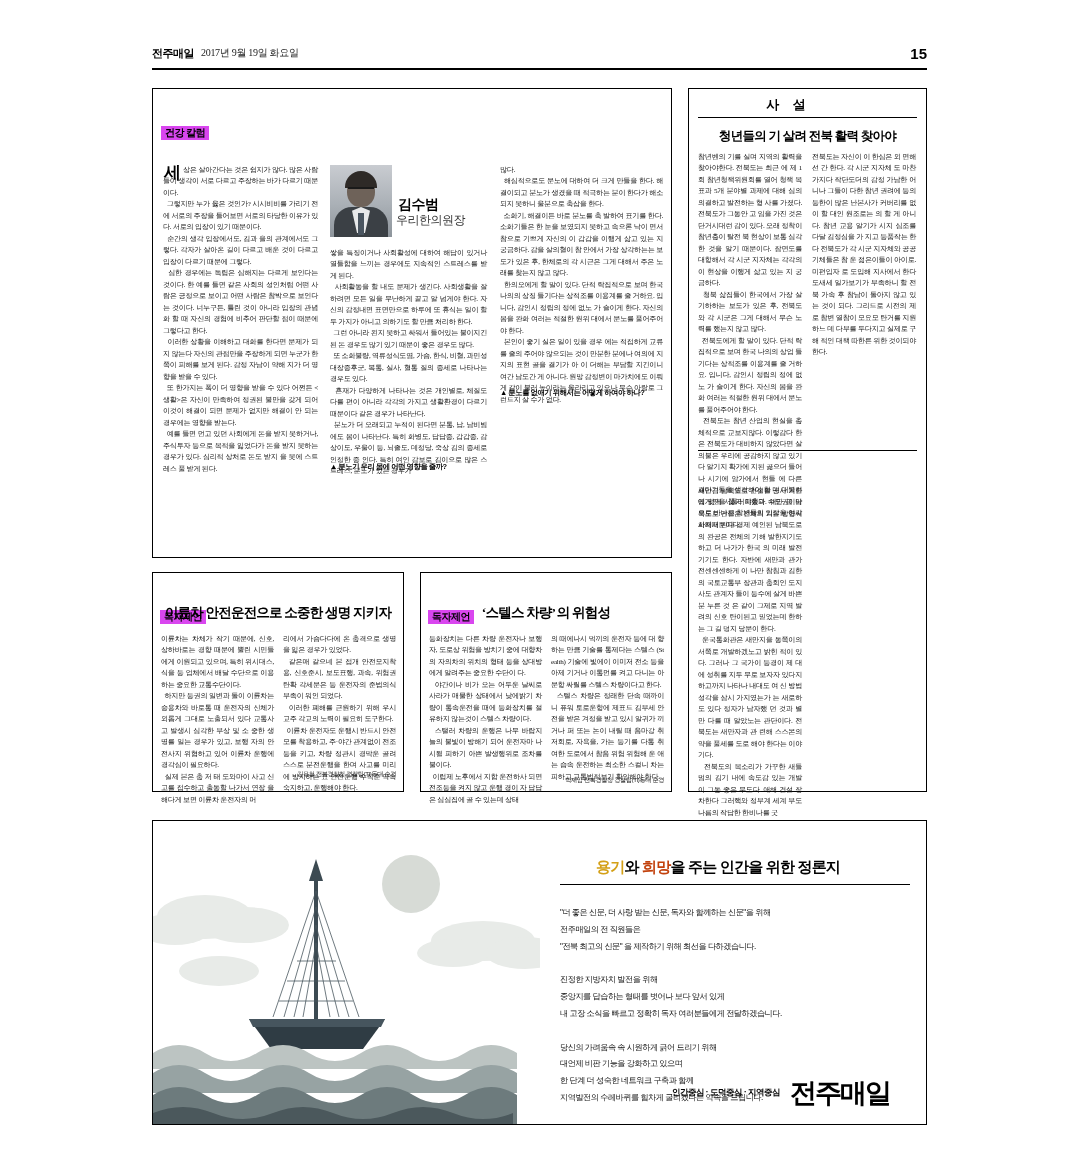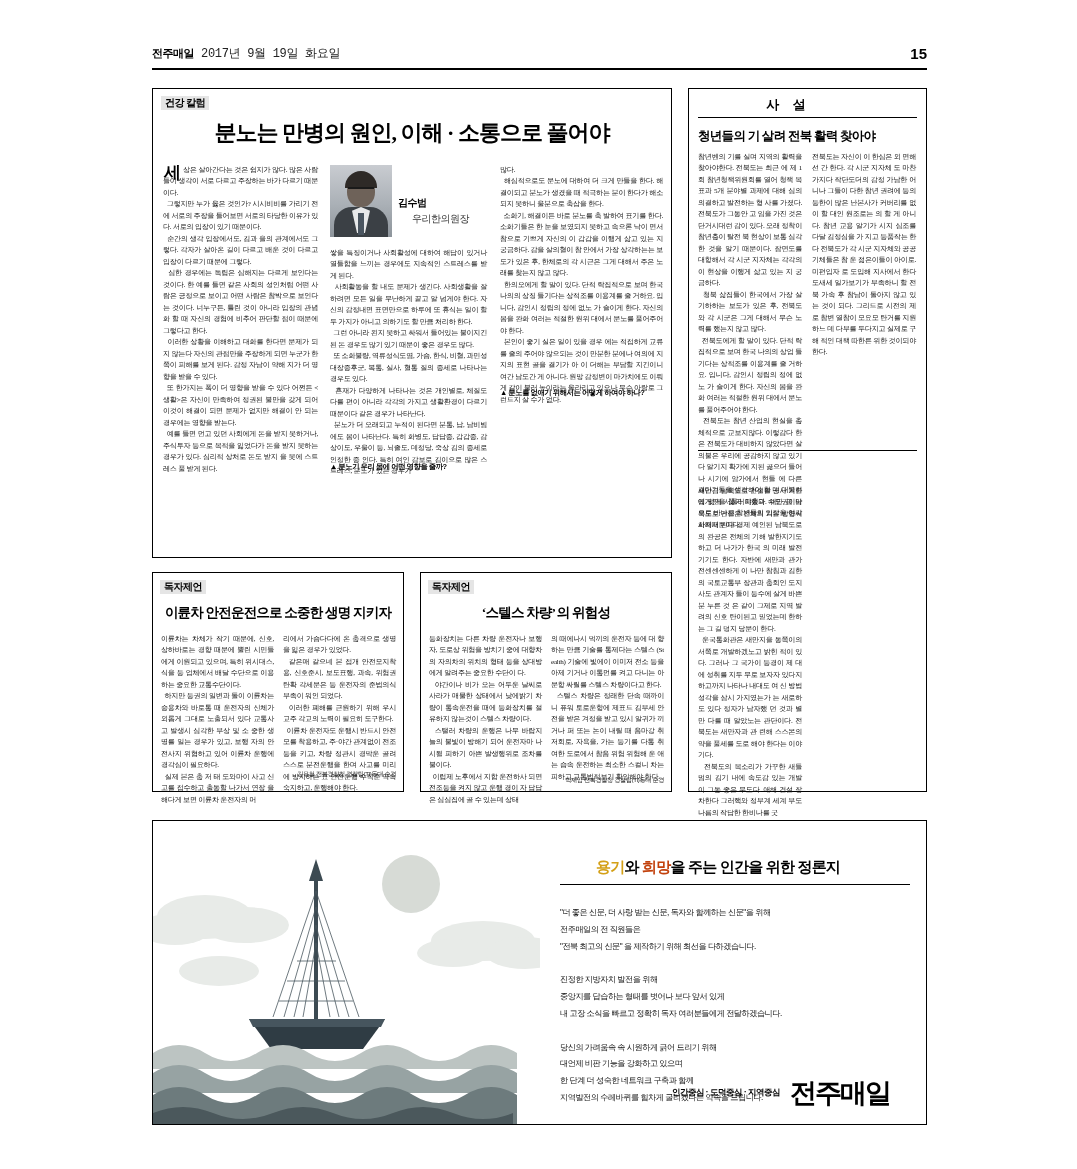--- a/index.html
+++ b/index.html
@@ -34,22 +34,22 @@
     align-items: center;
   }
   .mh-paper {
     font-family: "Liberation Sans", sans-serif;
     font-weight: bold;
     font-size: 11px;
     letter-spacing: -0.5px;
     color: #000;
   }
   .mh-date {
-    font-family: Liberation Mono, monospace;
-    font-size: 12px;
+    font-family: Liberation Serif, serif;
+    font-size: 10px;
     color: #222;
     margin-left: 7px;
     letter-spacing: -0.3px;
   }
   .mh-section {
     position: absolute;
     left: 0; right: 0;
     text-align: center;
     font-family: "Liberation Sans", sans-serif;
     font-weight: bold;
@@ -77,22 +77,23 @@
     border: 1px solid #000;
     box-sizing: border-box;
     background: #fff;
   }
   .tag {
     position: absolute;
     font-family: "Liberation Sans", sans-serif;
     font-weight: bold;
     font-size: 10px;
     letter-spacing: -0.5px;
-    background: #e5e5e5;
+    background: #d946ef;
     padding: 0 4px;
+    margin-top: 30px;
   }
 
   
   #health-box { left: 152px; top: 88px; width: 520px; height: 470px; }
   #health-tag { left: 161px; top: 96px; }
   .feature-title {
     position: absolute;
     left: 160px;
     top: 118px;
     width: 504px;
@@ -149,28 +150,28 @@
     position: absolute;
     left: 28px; top: 48px;
     width: 6px; height: 22px;
     background: #4a5560;
   }
   .author-name {
     position: absolute;
     left: 398px; top: 196px;
     font-family: "Liberation Sans", sans-serif;
     font-weight: bold;
-    font-size: 10px;
+    font-size: 14px;
     letter-spacing: -0.5px;
   }
   .author-affil {
     position: absolute;
-    left: 412px; top: 212px;
-    font-family: "Liberation Sans", sans-serif;
-    font-size: 10px;
+    left: 396px; top: 212px;
+    font-family: "Liberation Sans", sans-serif;
+    font-size: 12px;
     color: #333;
     letter-spacing: -0.5px;
   }
 
   
   .col {
     position: absolute;
     font-family: "Liberation Serif", serif;
     font-size: 7.1px;
     line-height: 1.62;
@@ -235,20 +236,21 @@
     position: absolute;
     left: 698px;
     width: 219px;
     height: 1px;
     background: #000;
   }
   .edit-title {
     position: absolute;
     width: 219px;
     left: 698px;
+    text-align: center;
     font-family: "Liberation Serif", serif;
     font-weight: bold;
     font-size: 12.5px;
     letter-spacing: -0.7px;
   }
 
   
   #ad-box { left: 152px; top: 820px; width: 775px; height: 305px; }
   .ad-art {
     position: absolute;
@@ -310,21 +312,20 @@
 
   <div class="masthead">
     <span class="mh-paper">전주매일</span>
     <span class="mh-date">2017년 9월 19일 화요일</span>
     <span class="mh-pageno">15</span>
   </div>
   <div class="mh-rule"></div>
 
   <div class="box" id="health-box"></div>
   <div class="tag" id="health-tag">건강 칼럼</div>
-  <div class="feature-title">분노는 만병의 원인, 이해 · 소통으로 풀어야</div>
 
   <div class="author-photo">
     <div class="body"></div>
     <div class="shirt"></div>
     <div class="tie"></div>
     <div class="head"></div>
     <div class="hair"></div>
     <div class="glasses"></div>
   </div>
   <div class="author-name">김수범</div>

